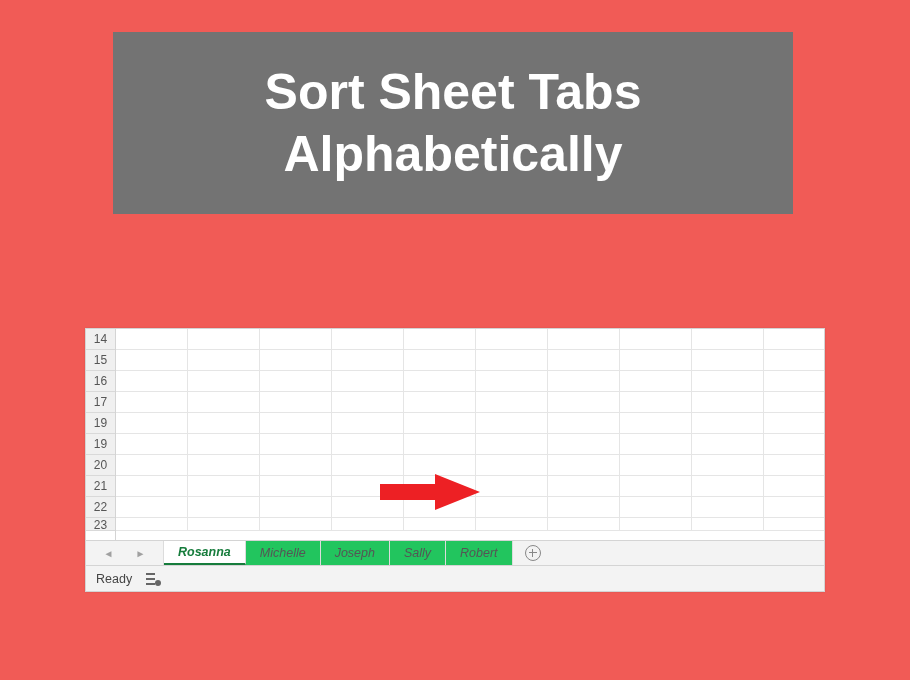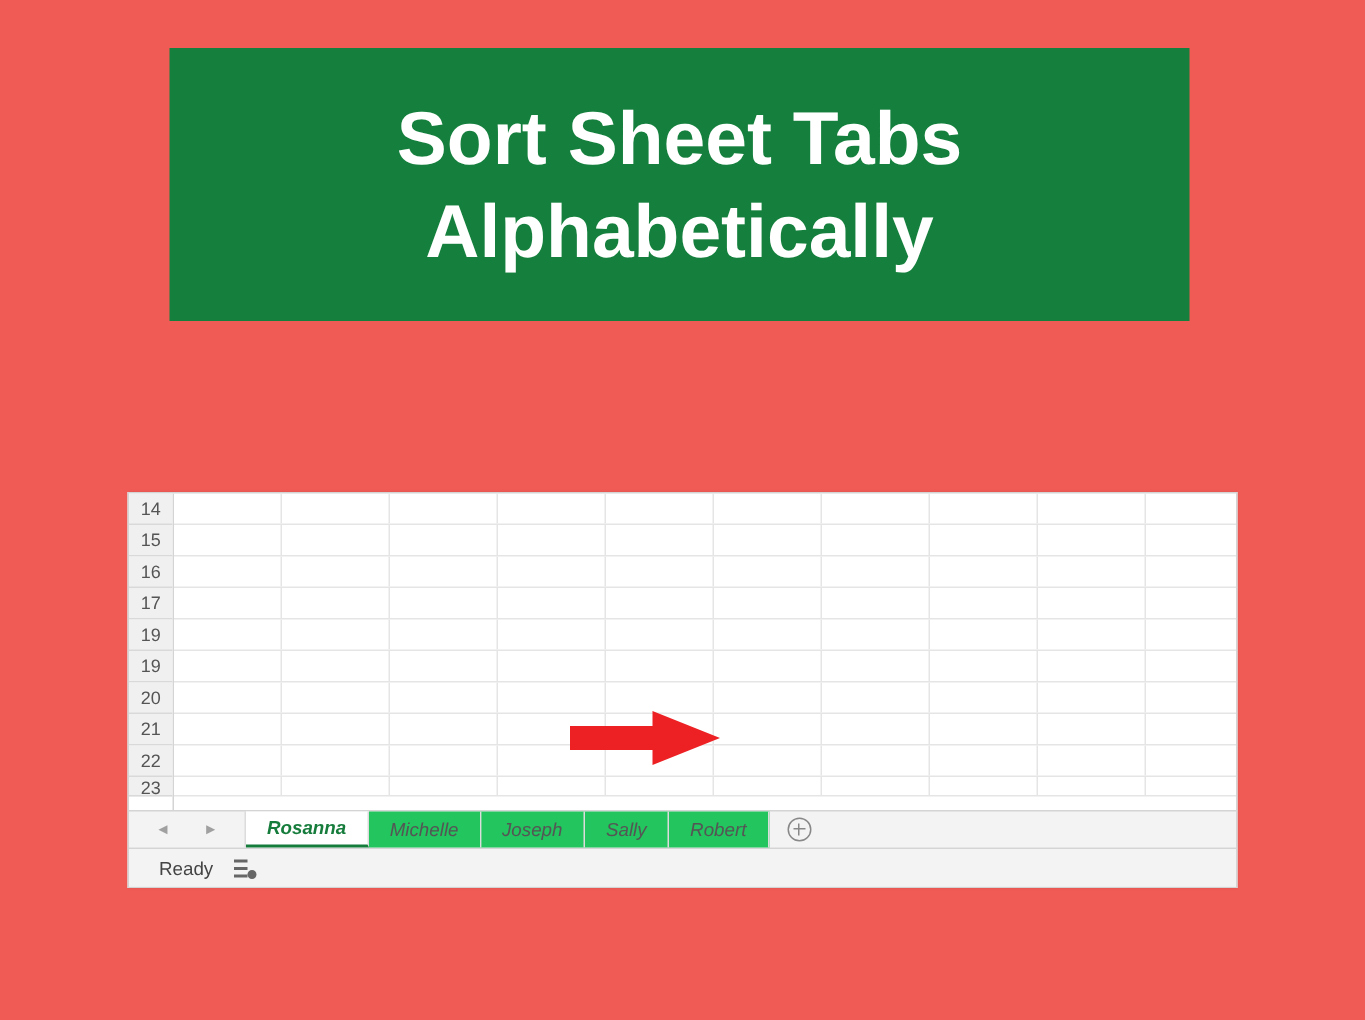--- a/index.html
+++ b/index.html
@@ -9,21 +9,21 @@
     background: #f15b56;
     font-family: Arial, Helvetica, sans-serif;
     position: relative;
   }
   .title-box {
     position: absolute;
     left: 113px;
     top: 32px;
     width: 680px;
     height: 182px;
-    background: #15803d;
+    background: #737373;
     display: flex;
     align-items: center;
     justify-content: center;
     text-align: center;
   }
   .title-text {
     color: #fff;
     font-weight: 800;
     font-size: 50px;
     line-height: 1.25;
@@ -154,21 +154,21 @@
   }
   .plus-circle::before { left: 3px; right: 3px; top: 6.2px; height: 1.3px; }
   .plus-circle::after  { top: 3px; bottom: 3px; left: 6.2px; width: 1.3px; }
 
   .status-bar {
     height: 26px;
     background: #f3f3f3;
     border-top: 1px solid #d4d4d4;
     display: flex;
     align-items: center;
-    padding: 0 20px;
+    padding: 0 10px;
     font-family: "Segoe UI", Arial, sans-serif;
     font-size: 12.5px;
     color: #444;
     gap: 14px;
   }
   .macro-icon {
     position: relative;
     width: 14px;
     height: 12px;
   }

